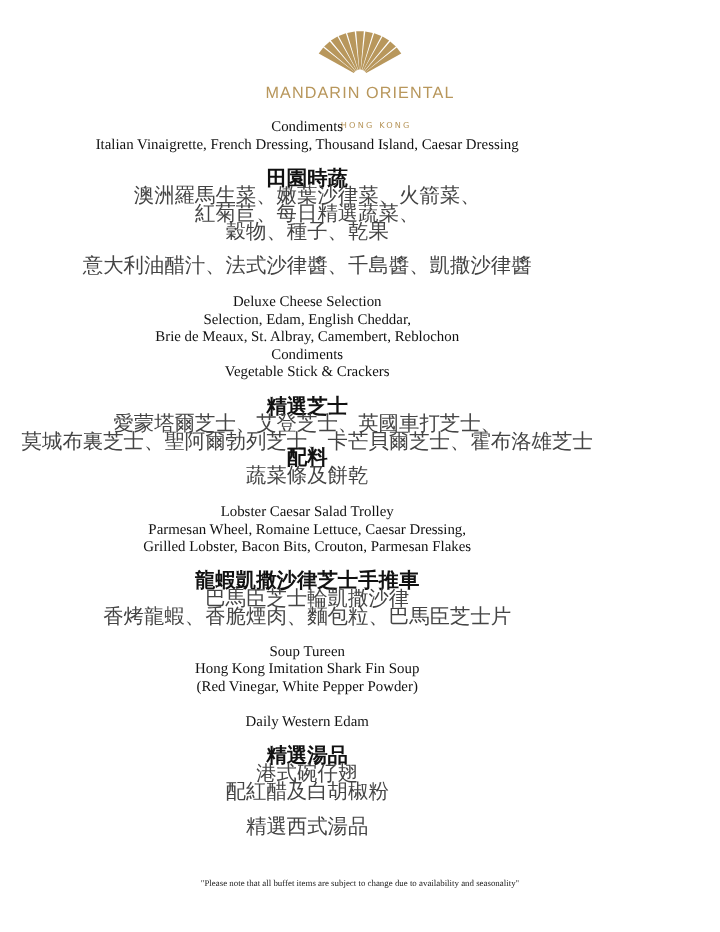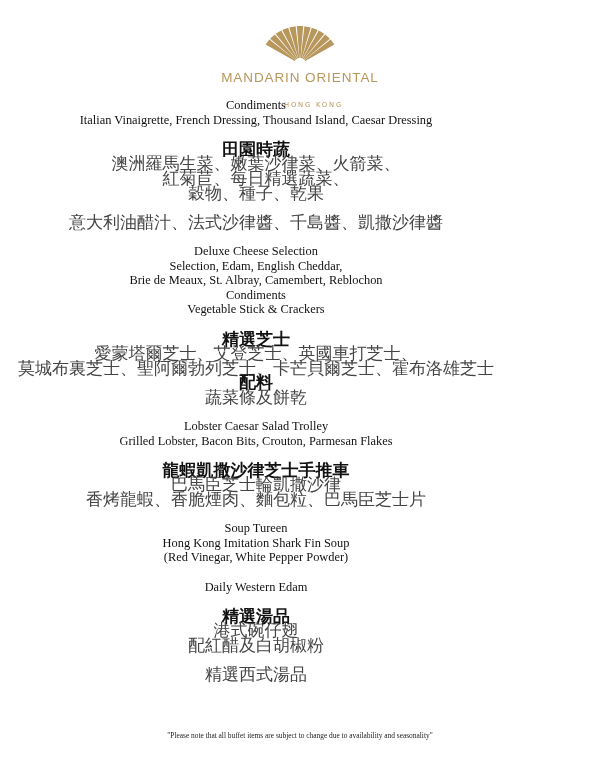--- a/index.html
+++ b/index.html
@@ -74,20 +74,21 @@
     <div>
       <span class="line zh title"><span class="u">精選芝士</span></span>
       <span class="line zh">愛蒙塔爾芝士、艾登芝士、英國車打芝士、</span>
       <span class="line zh">莫城布裏芝士、聖阿爾勃列芝士、卡芒貝爾芝士、霍布洛雄芝士</span>
       <span class="line zh title">配料</span>
       <span class="line zh">蔬菜條及餅乾</span>
     </div>
     <span class="gap"></span>
     <div>
       <span class="line title">Lobster Caesar Salad Trolley</span>
+      <span class="line">Parmesan Wheel, Romaine Lettuce, Caesar Dressing,</span>
       <span class="line">Grilled Lobster, Bacon Bits, Crouton, Parmesan Flakes</span>
     </div>
     <span class="gap"></span>
     <div>
       <span class="line zh title">龍蝦凱撒沙律芝士手推車</span>
       <span class="line zh">巴馬臣芝士輪凱撒沙律</span>
       <span class="line zh">香烤龍蝦、香脆煙肉、麵包粒、巴馬臣芝士片</span>
     </div>
     <span class="gap"></span>
     <div>

